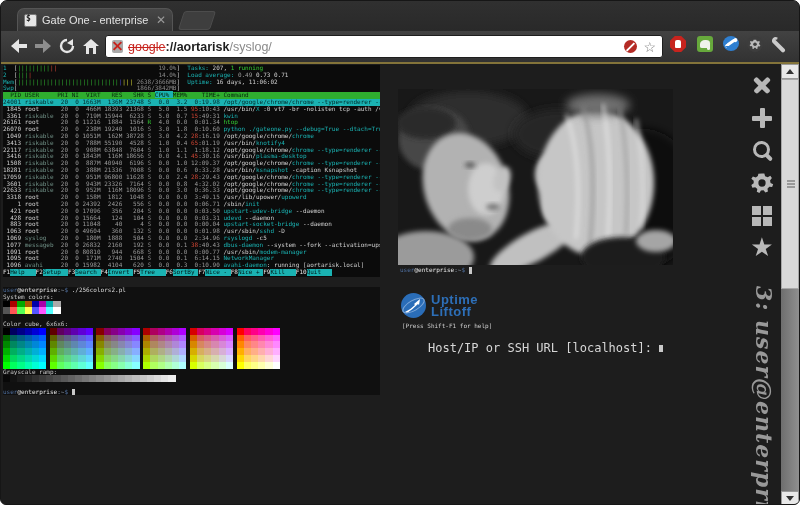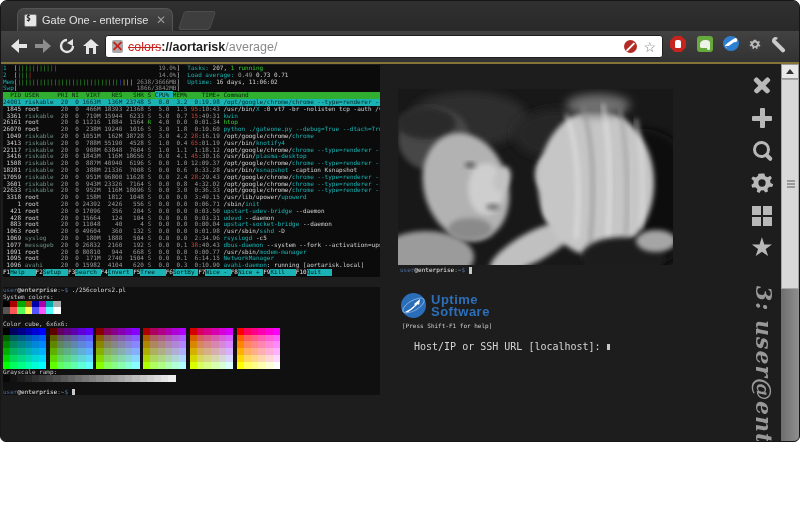--- a/index.html
+++ b/index.html
@@ -1,16 +1,16 @@
 <!DOCTYPE html>
 <html><head>
 <meta charset="utf-8">
 <style>
   html,body{margin:0;padding:0;background:#ffffff;}
-  .stage{position:relative;width:800px;height:442px;overflow:hidden;font-family:"Liberation Sans",sans-serif;}
+  .stage{position:relative;width:800px;height:505px;overflow:hidden;font-family:"Liberation Sans",sans-serif;}
   .window{position:absolute;inset:0;background:#2b2b2b;border-radius:7px 7px 6px 6px;overflow:hidden;border:1px solid #161616;box-sizing:border-box;}
   .window:before{content:"";position:absolute;top:0;left:0;right:0;height:1px;background:#4a4a4a;}
   
   .tabstrip{position:absolute;top:0;left:0;right:0;height:30px;background:linear-gradient(#303030,#292929);}
   .tab{position:absolute;left:16px;top:7px;width:156px;height:23px;background:linear-gradient(#474747,#353535);border:1px solid #555;border-bottom:none;border-radius:7px 7px 0 0;box-sizing:border-box;display:flex;align-items:center;padding:0 6px;gap:5px;}
   .favicon{width:11px;height:11px;background:#e6e6e6;border:1px solid #777;border-radius:2px;position:relative;flex:0 0 auto;}
   .favicon:before{content:"$";position:absolute;left:1px;top:-1px;font:bold 8px "DejaVu Sans Mono",monospace;color:#222;}
   .tabtitle{font-size:11px;color:#e2e2e2;white-space:nowrap;overflow:hidden;flex:1;}
   .tabclose{color:#9a9a9a;font-size:12px;line-height:10px;flex:0 0 auto;}
   .newtab{position:absolute;left:180px;top:10px;width:30px;height:17px;background:#3e3e3e;border:1px solid #4c4c4c;border-radius:3px;transform:skewX(-18deg);}
@@ -54,21 +54,21 @@
   .fk{color:#e8e8e8;}
   .fl{background:#1ab2b2;color:#001a1a;}
   .blocks{height:6.8px;font-size:0;}
   .blk{display:inline-block;width:7.2px;height:6.8px;vertical-align:top;}
   .cgrp{display:inline-block;margin-right:3.6px;font-size:0;height:6.8px;}
   .cur{display:inline-block;width:3.8px;height:6.4px;background:#c9c9c9;vertical-align:middle;}
   
   .logo{display:flex;align-items:center;gap:4px;}
   .logotxt{font-family:"Liberation Sans",sans-serif;font-weight:bold;color:#2d6fb8;font-size:13px;line-height:12px;letter-spacing:0.5px;}
   .helptxt{font-size:6px;color:#cfcfcf;margin-top:3px;margin-left:2px;}
-  .hostline{font-size:10px;color:#d6d6d6;margin-top:12px;margin-left:2px;padding-left:12px;}
+  .hostline{font-size:12px;color:#d6d6d6;margin-top:12px;margin-left:16px;padding-left:12px;}
   
   .sideicon{position:absolute;left:748px;width:26px;height:26px;}
   .xbar{position:absolute;left:3px;top:11px;width:20px;height:4.5px;background:#b8b8b8;border-radius:2px;}
   .plusv{position:absolute;left:10.5px;top:3px;width:5px;height:20px;background:#b8b8b8;border-radius:1px;}
   .plush{position:absolute;left:3px;top:10.5px;width:20px;height:5px;background:#b8b8b8;border-radius:1px;}
   .mag{position:absolute;left:4px;top:3px;width:11px;height:11px;border:3.5px solid #b8b8b8;border-radius:50%;box-sizing:content-box;}
   .maghandle{position:absolute;left:15px;top:17px;width:9px;height:4px;background:#b8b8b8;border-radius:2px;transform:rotate(45deg);}
   .grid2 i{position:absolute;width:9px;height:9px;background:#b8b8b8;}
   .star5{font-size:26px;color:#b8b8b8;line-height:26px;text-align:center;position:absolute;inset:0;font-family:"DejaVu Sans",sans-serif;}
   
@@ -113,21 +113,21 @@
             <path d="M14 1 L14 8 L8 5 Z" fill="#e6e6e6"></path>
           </svg>
       </div>
       <div class="navbtn" style="left:78px;">
         <svg width="16" height="15">
             <path d="M8 0 L16 7 L13 7 L13 15 L10 15 L10 9 L6 9 L6 15 L3 15 L3 7 L0 7 Z" fill="#e6e6e6"></path>
           </svg>
       </div>
       <div class="addressbar">
         <span class="pageicon"></span>
-        <span class="url"><span class="scheme">colors</span><span class="urlhost">://aortarisk</span><span class="urlpath">/average/</span></span>
+        <span class="url"><span class="scheme">google</span><span class="urlhost">://aortarisk</span><span class="urlpath">/syslog/</span></span>
         <span class="blockedicon"></span>
         <span class="staricon">☆</span>
       </div>
       <div class="extbtn" style="left:669px;">
         <div class="octagon">
             <i></i>
           </div>
       </div>
       <div class="extbtn" style="left:696px;">
         <div class="evernote">
@@ -255,21 +255,21 @@
 
       <div class="term" style="left:399px;top:228px;width:346px;height:100px;background:transparent;">
         <div class="logo">
           <svg width="27" height="27" viewBox="0 0 27 27">
             <circle cx="13.5" cy="13.5" r="12.5" fill="#2a6db8"></circle>
             <path d="M5 20 Q10 18 15 13 L14 12 L20 7 L19 13 L18 12 Q13 17 7 21 Z" fill="#ffffff"></path>
             <ellipse cx="13.5" cy="13.5" rx="12" ry="5" fill="none" stroke="#7fa8d8" stroke-width="1" transform="rotate(-30 13.5 13.5)"></ellipse>
           </svg>
           <div class="logotxt">
               <div>Uptime</div>
-              <div>Software</div>
+              <div>Liftoff</div>
             </div>
         </div>
         <div class="helptxt">[Press Shift-F1 for help]</div>
         <div class="hostline"><span>Host/IP or SSH URL [localhost]: </span><span class="cur"></span></div>
       </div>
 
       <div class="sideicon" style="top:8px;">
         <div class="xbar" style="transform:rotate(45deg);"></div>
         <div class="xbar" style="transform:rotate(-45deg);"></div>
       </div>

